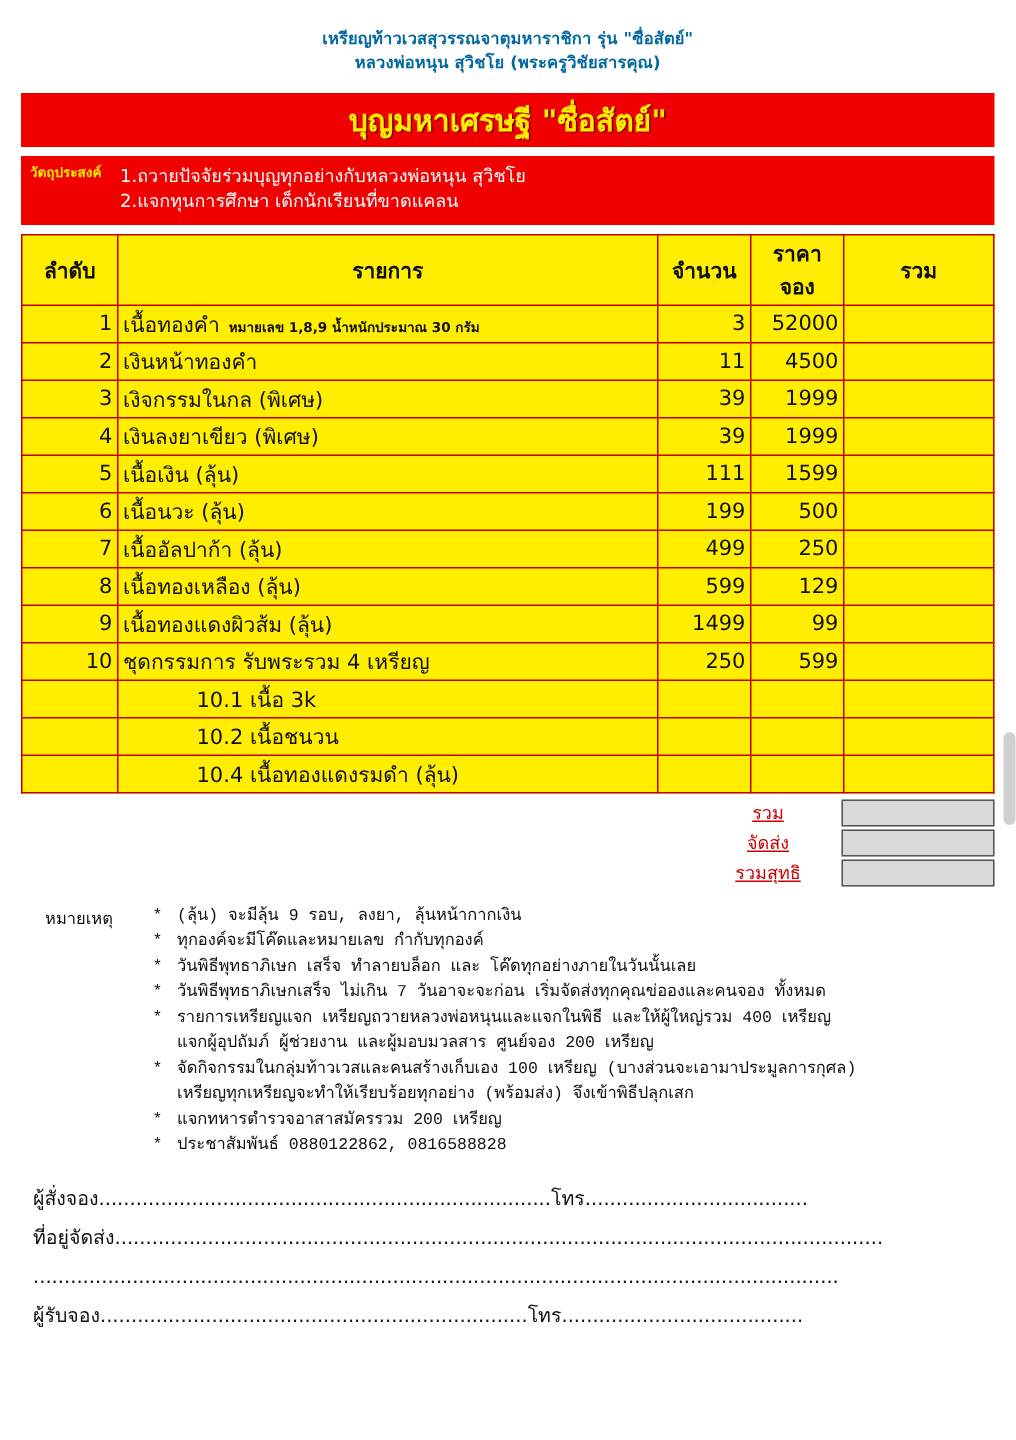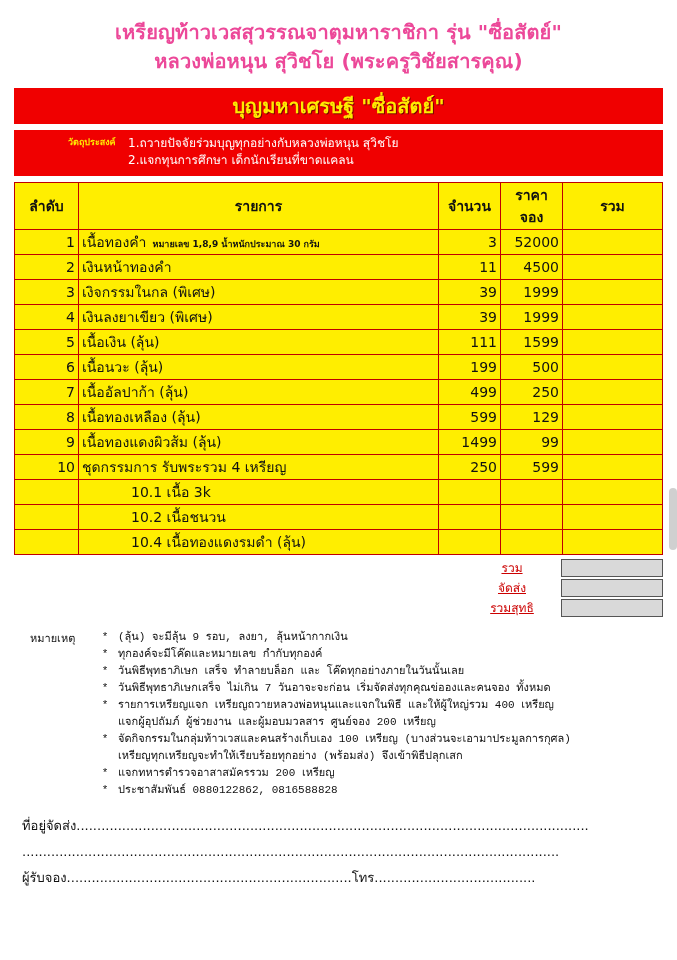--- a/index.html
+++ b/index.html
@@ -21,23 +21,23 @@
     background: #fff;
     box-sizing: border-box;
   }
 
   
   .header {
     padding: 18px 20px 4px 20px;
     text-align: center;
   }
   .header-line {
-    font-size: 20px;
-    font-weight: bold;
-    color: #ec4899;
+    font-size: 11px;
+    font-weight: bold;
+    color: #0369a1;
     line-height: 1.45;
     letter-spacing: 0.1px;
   }
 
   
   .banner {
     margin: 8px 14px 0 14px;
     background: #f00000;
     height: 36px;
     display: flex;
@@ -62,21 +62,20 @@
     box-sizing: border-box;
   }
   .purpose-label {
     color: #ffeb00;
     font-size: 9px;
     font-weight: bold;
     width: 60px;
     flex: 0 0 60px;
     line-height: 1.2;
     padding-top: 2px;
-    margin-left: 48px;
   }
   .purpose-lines {
     color: #ffffff;
     font-size: 12px;
     line-height: 1.45;
   }
 
   
   .table-wrap {
     margin: 6px 14px 0 14px;
@@ -379,19 +378,20 @@
           <div class="remark-text">แจกทหารตำรวจอาสาสมัครรวม 200 เหรียญ</div>
         </div>
         <div class="remark">
           <div class="remark-star">*</div>
           <div class="remark-text">ประชาสัมพันธ์ 0880122862, 0816588828</div>
         </div>
       </div>
   </div>
 
   <div class="form">
+    <div class="form-row">ผู้สั่งจอง.........................................................................โทร....................................</div>
     <div class="form-row">ที่อยู่จัดส่ง............................................................................................................................</div>
     <div class="form-row">..................................................................................................................................</div>
     <div class="form-row">ผู้รับจอง.....................................................................โทร.......................................</div>
   </div>
 
   <div class="scroll-sliver"></div>
 </div>
 
 </body></html>

